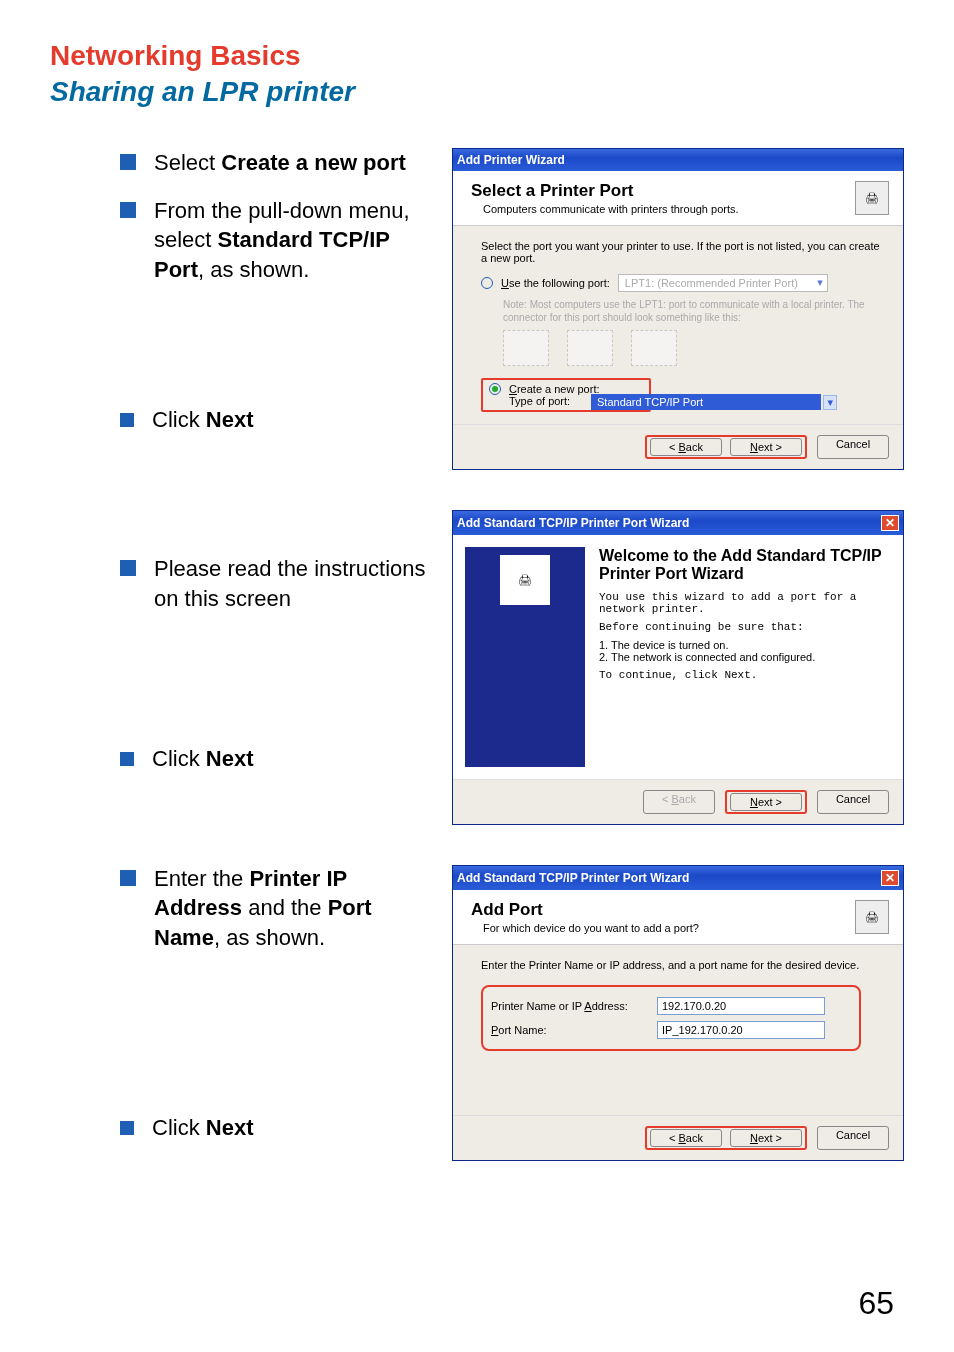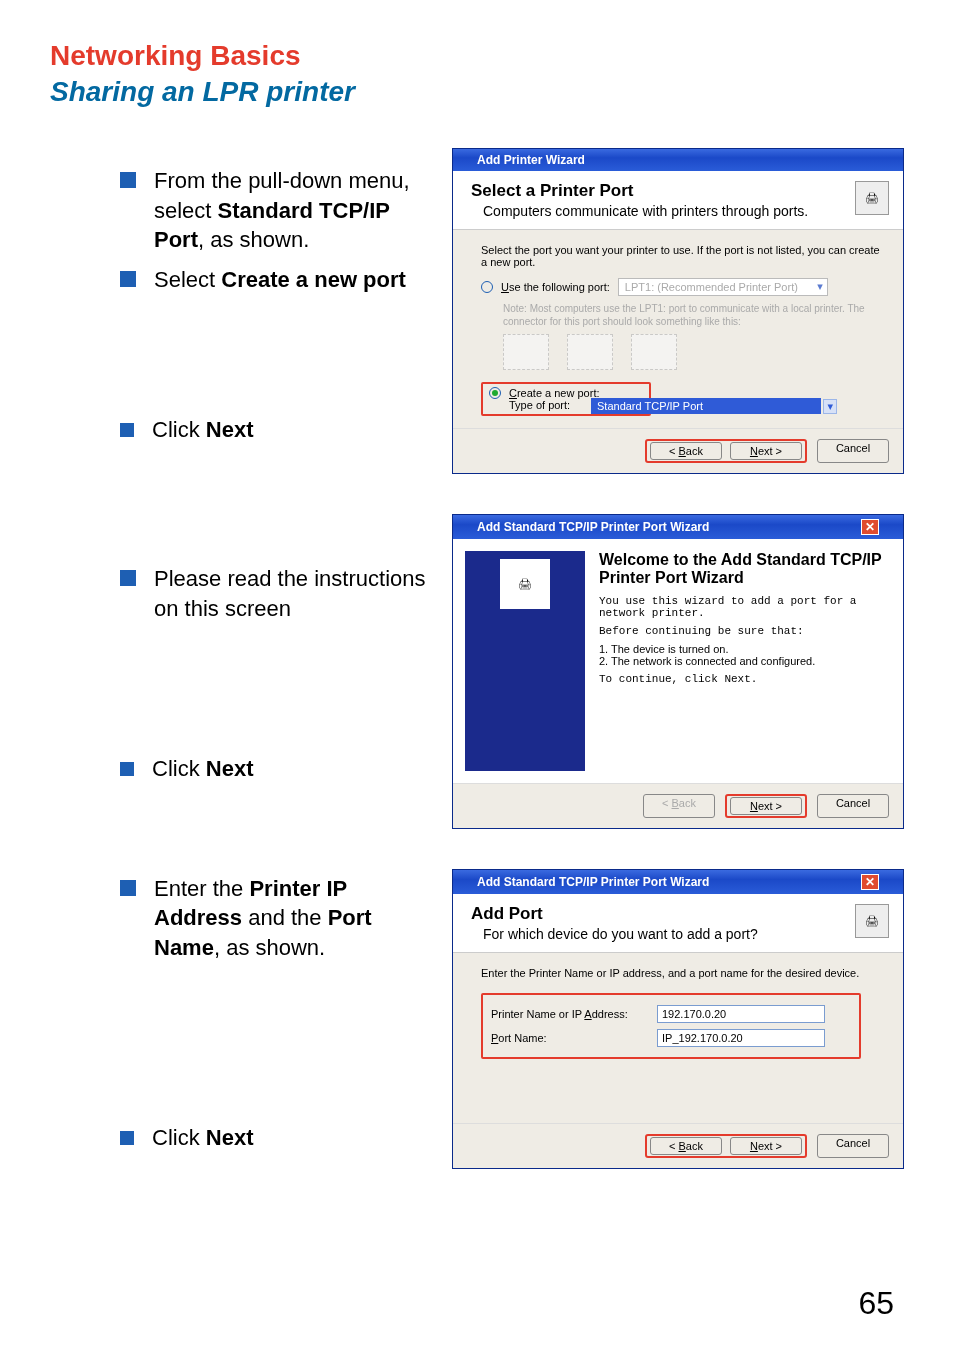--- a/index.html
+++ b/index.html
@@ -63,21 +63,21 @@
     background: #efece5;
     font-family: Tahoma, Arial, sans-serif;
     font-size: 11px;
     margin-bottom: 30px;
     position: relative;
   }
   .win .titlebar {
     background: linear-gradient(#3a6ae0, #1b49c8 40%, #2a5cd8);
     color: #fff;
     font-weight: bold;
-    padding: 4px 24px;
+    padding: 4px 4px;
     font-size: 12px;
     display: flex;
     align-items: center;
     justify-content: space-between;
   }
   .closebox {
     width: 18px;
     height: 16px;
     background: #e04b2f;
     border: 1px solid #fff;
@@ -90,21 +90,21 @@
   }
   .win .header {
     background: #fff;
     padding: 10px 14px 10px 18px;
     display: flex;
     justify-content: space-between;
     align-items: flex-start;
     border-bottom: 1px solid #ccc;
   }
   .win .header .htitle { font-weight: bold; font-size: 17px; }
-  .win .header .hsub { font-size: 14px; margin-left: 12px; margin-top: 2px; }
+  .win .header .hsub { font-size: 11px; margin-left: 12px; margin-top: 2px; }
   .header-icon {
     width: 34px;
     height: 34px;
     border: 1px solid #999;
     background: #eee;
     display:flex;align-items:center;justify-content:center;
   }
   .win .body {
     padding: 14px 20px 14px 28px;
   }
@@ -154,47 +154,47 @@
   }
   .wiz2-left .thumb{width:50px;height:50px;background:#fff;display:flex;align-items:center;justify-content:center;}
   .wiz2-right{flex:1;font-size:11px;}
   .wiz2-right .wtitle{font-size:16px;font-weight:bold;margin-bottom:8px;}
   .wiz2-right p{margin:6px 0;font-family:Liberation Mono, monospace;}
 
   
   .field-row{display:flex;align-items:center;gap:16px;margin:6px 0;}
   .field-row .lbl{width:150px;}
   .field-row input{border:1px solid #7a9cd0;padding:2px 4px;font-size:11px;width:168px;}
-  .hl-thin-red{border:2px solid #e43b2c;border-radius:2px;}
+  .hl-thin-red{border:2px solid #e43b2c;border-radius:8px;}
 
   .page-number{
     position:absolute;right:60px;bottom:30px;font-size:32px;
   }
 </style>
 </head>
 <body>
 
 <div class="heading-red">Networking Basics</div>
 <div class="heading-sub">Sharing an LPR printer</div>
 
 <div class="columns">
 
   <div class="left-col">
 
     <div style="padding-left:70px;">
+      <div class="bullet-item">
+        <span class="sq"></span>
+        <span class="txt">
+          <span>Select </span><b>Create a new port</b>
+        </span>
+      </div>
       <div class="bullet-item" style="margin-top:18px;">
         <span class="sq"></span>
         <span class="txt">
           <span>From the pull-down menu, select </span><b>Standard TCP/IP Port</b><span>, as shown.</span>
-        </span>
-      </div>
-      <div class="bullet-item">
-        <span class="sq"></span>
-        <span class="txt">
-          <span>Select </span><b>Create a new port</b>
         </span>
       </div>
     </div>
 
     <div style="padding-left:70px;margin-top:120px;">
       <div class="bullet-item">
         <span class="sq sm"></span>
         <span class="txt">
           <span>Click </span><b>Next</b>
         </span>

